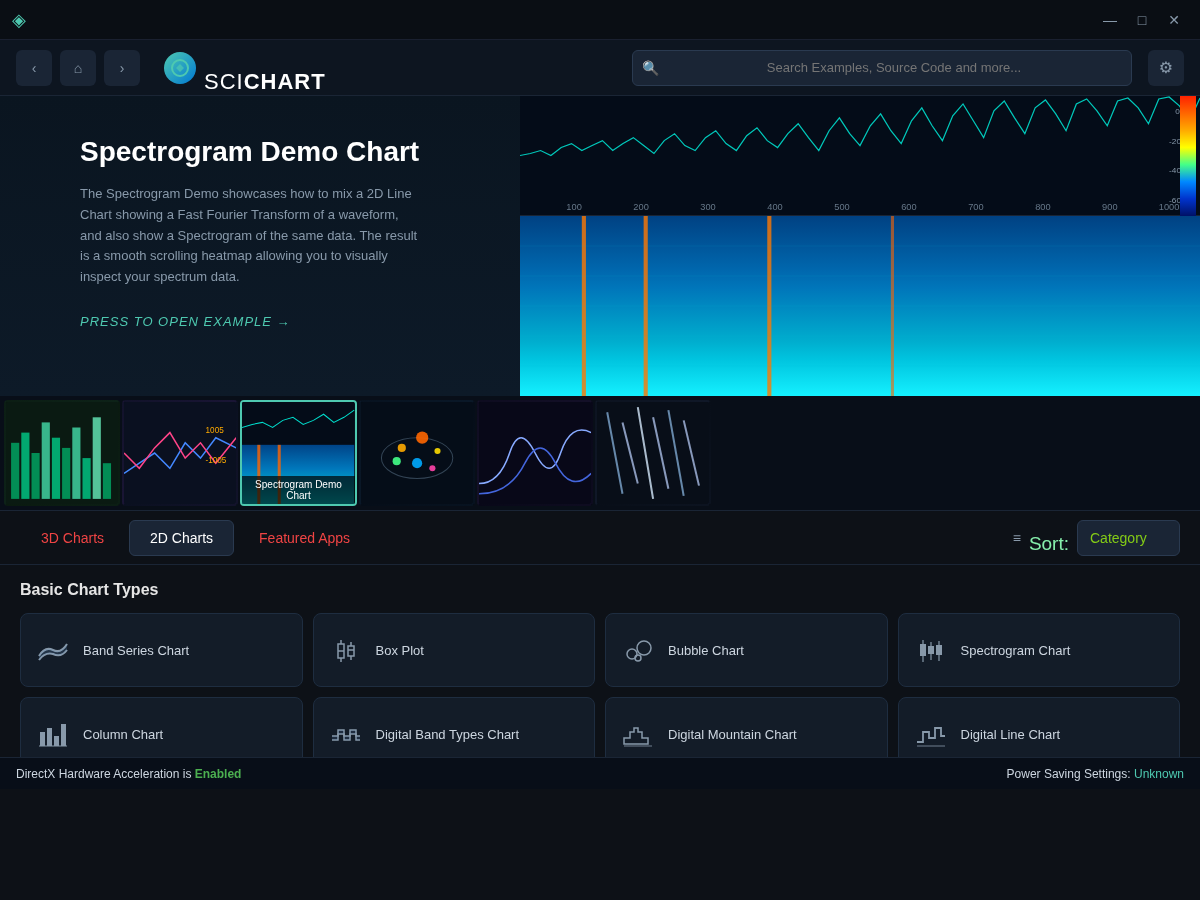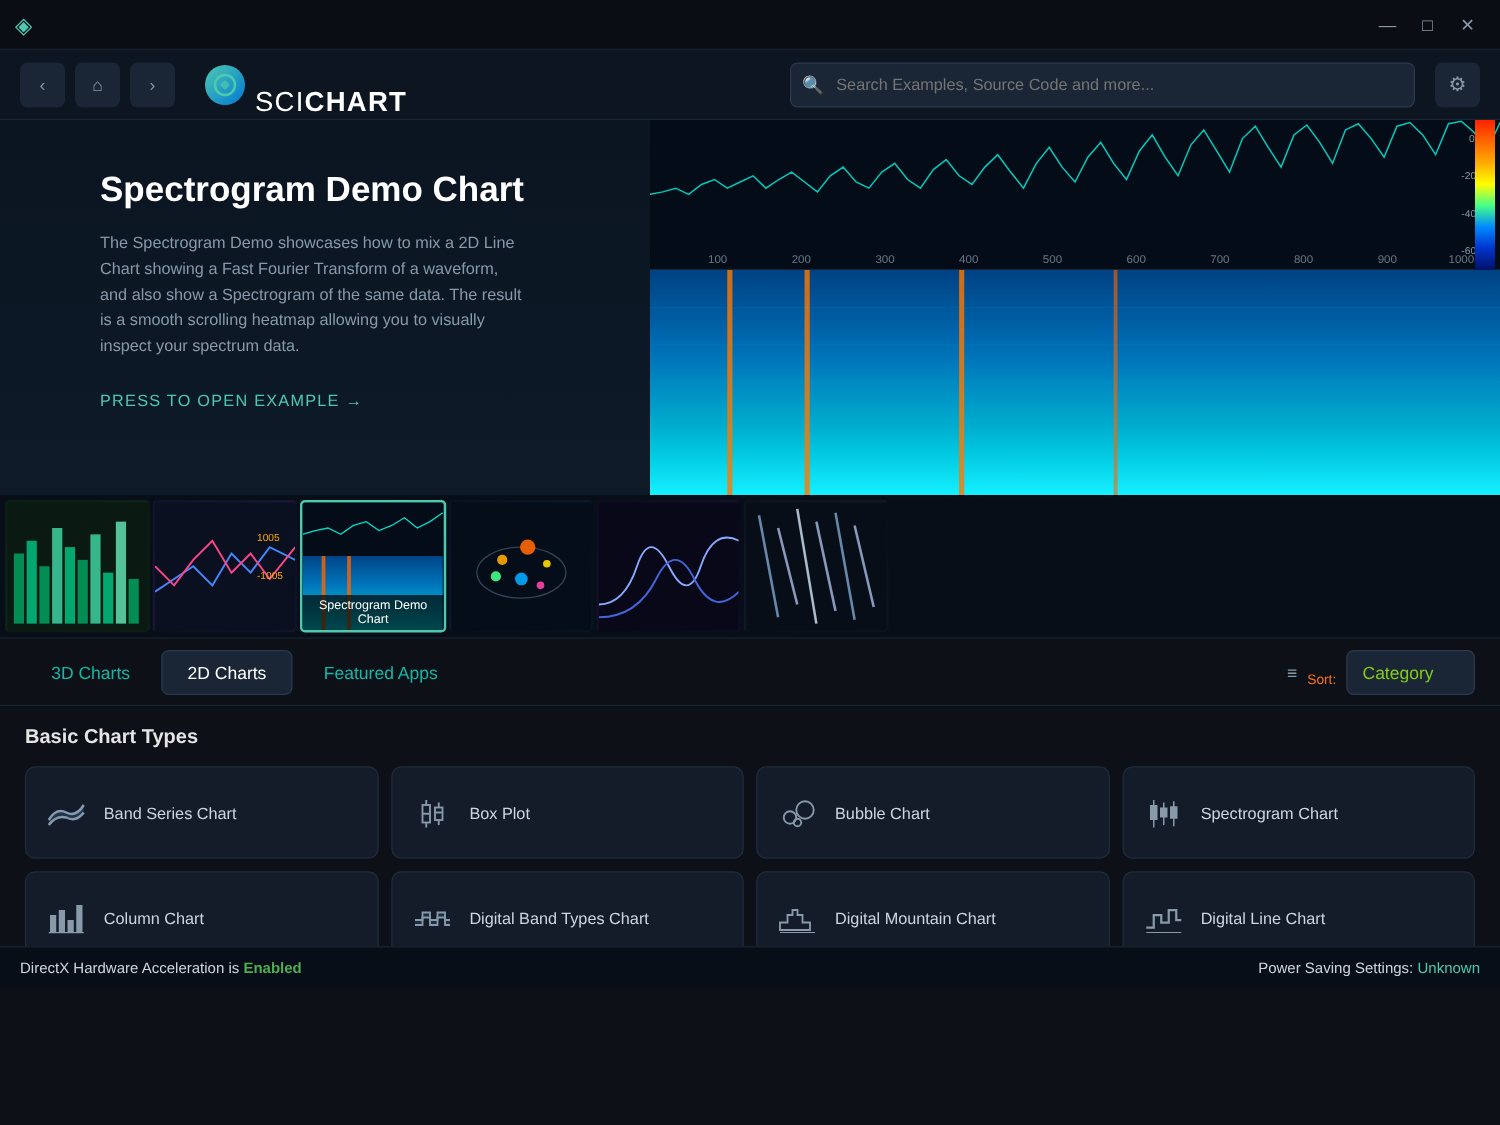--- a/index.html
+++ b/index.html
@@ -81,20 +81,21 @@
     .search-input {
       width: 100%;
       height: 36px;
       background: #1a2535;
       border: 1px solid #2a3a50;
       border-radius: 6px;
       padding: 0 12px 0 36px;
       color: #8899aa;
       font-size: 13px;
       outline: none;
+      text-align: center;
     }
     .search-icon {
       position: absolute;
       left: 10px; top: 50%;
       transform: translateY(-50%);
       color: #8899aa;
       font-size: 14px;
     }
     .settings-btn {
       width: 36px; height: 36px;
@@ -133,20 +134,21 @@
       line-height: 1.6;
       color: #8899aa;
       margin-bottom: 24px;
     }
     .hero-link {
       font-size: 13px;
       color: #4ec9b0;
       text-decoration: none;
       letter-spacing: 1px;
       cursor: pointer;
+      font-style: italic;
     }
     .hero-chart {
       position: absolute;
       right: 0; top: 0;
       width: 680px;
       height: 300px;
       overflow: hidden;
     }
     
     .spectrogram-top {
@@ -220,21 +222,21 @@
       padding: 0 20px;
       border-bottom: 1px solid #1a2535;
       gap: 4px;
     }
     .tab-btn {
       height: 36px;
       padding: 0 20px;
       background: transparent;
       border: 1px solid transparent;
       border-radius: 6px;
-      color: #14b8a6;
+      color: #ef4444;
       cursor: pointer;
       font-size: 14px;
     }
     .tab-btn.active {
       background: #1a2535;
       border-color: #2a3a50;
       color: white;
     }
     .sort-area {
       margin-left: auto;
@@ -488,21 +490,21 @@
     </svg>
   </div>
 </div>
 
 <div class="tabs-bar">
   <button class="tab-btn">3D Charts</button>
   <button class="tab-btn active">2D Charts</button>
   <button class="tab-btn">Featured Apps</button>
   <div class="sort-area">
     <span class="sort-icon">≡</span>
-    <span style="font-size:11px; color:#f97316;margin-top:12px;">Sort:</span>
+    <span style="font-size:19px; color:#86efac;margin-top:12px;">Sort:</span>
     <select class="sort-select">
       <option>Category</option>
       <option>Name</option>
       <option>Newest</option>
     </select>
   </div>
 </div>
 
 <div class="content" style="height: 192px; overflow-y: hidden;">
   <div class="section-title">Basic Chart Types</div>

